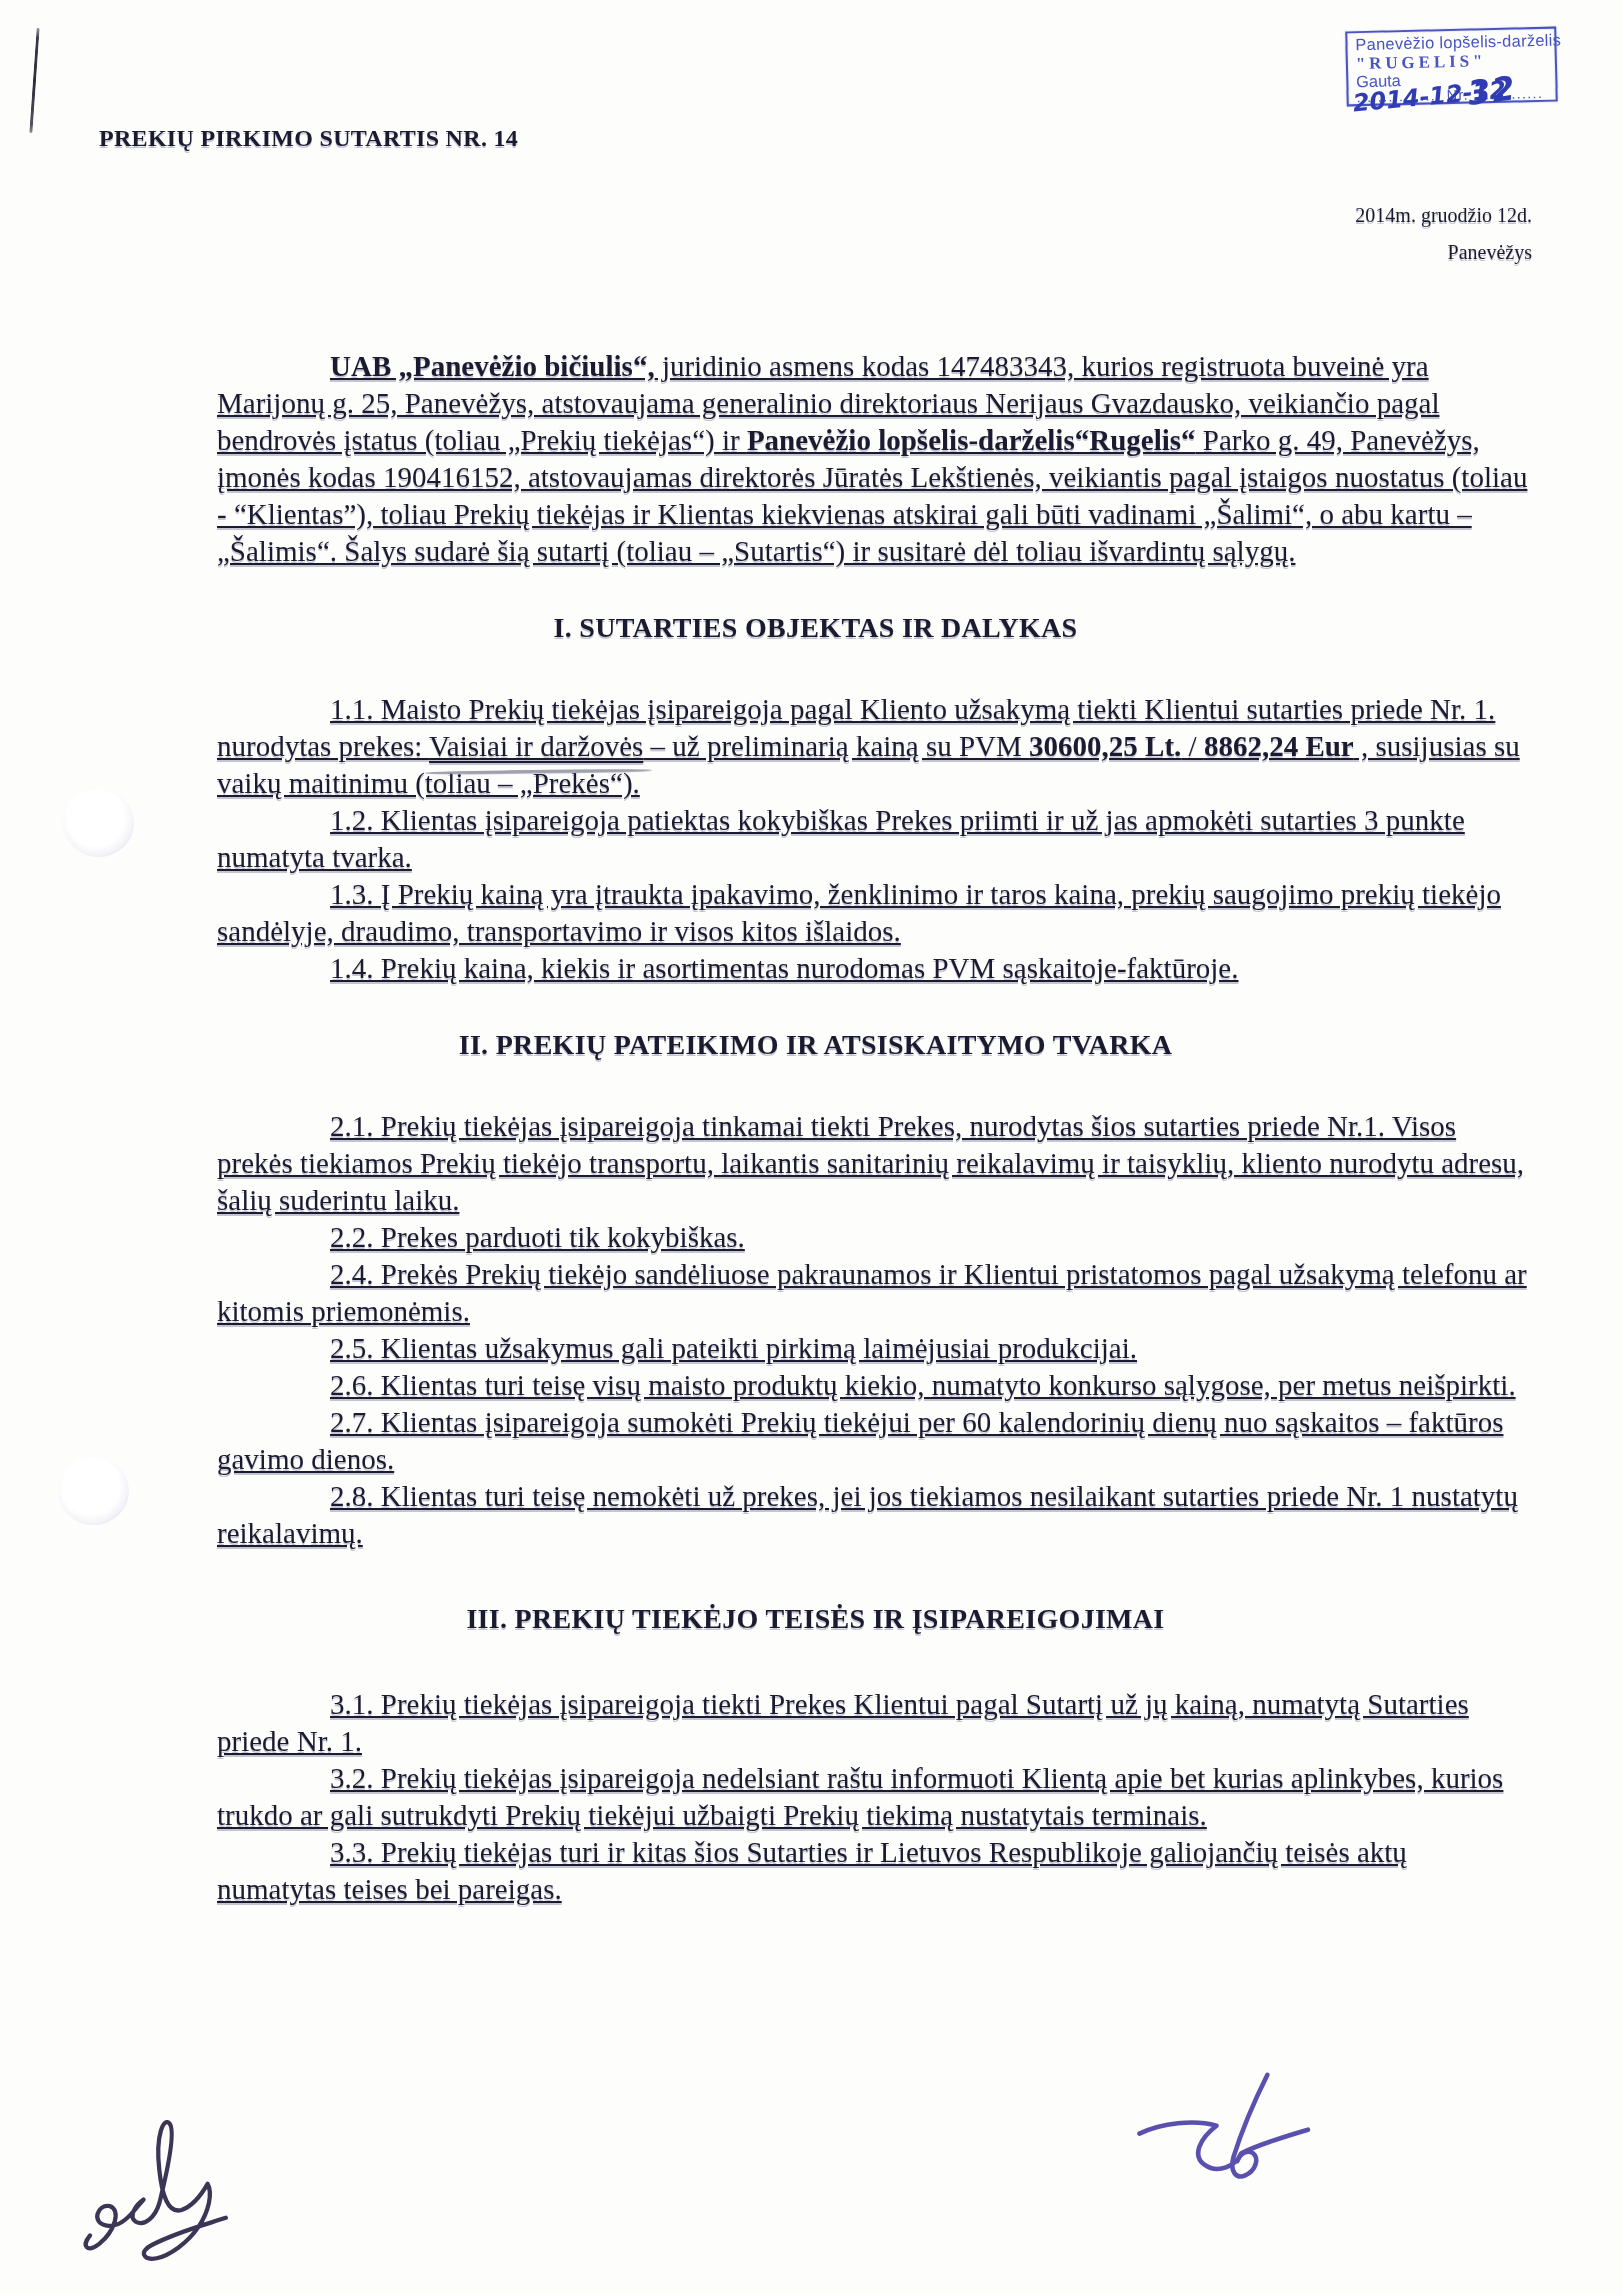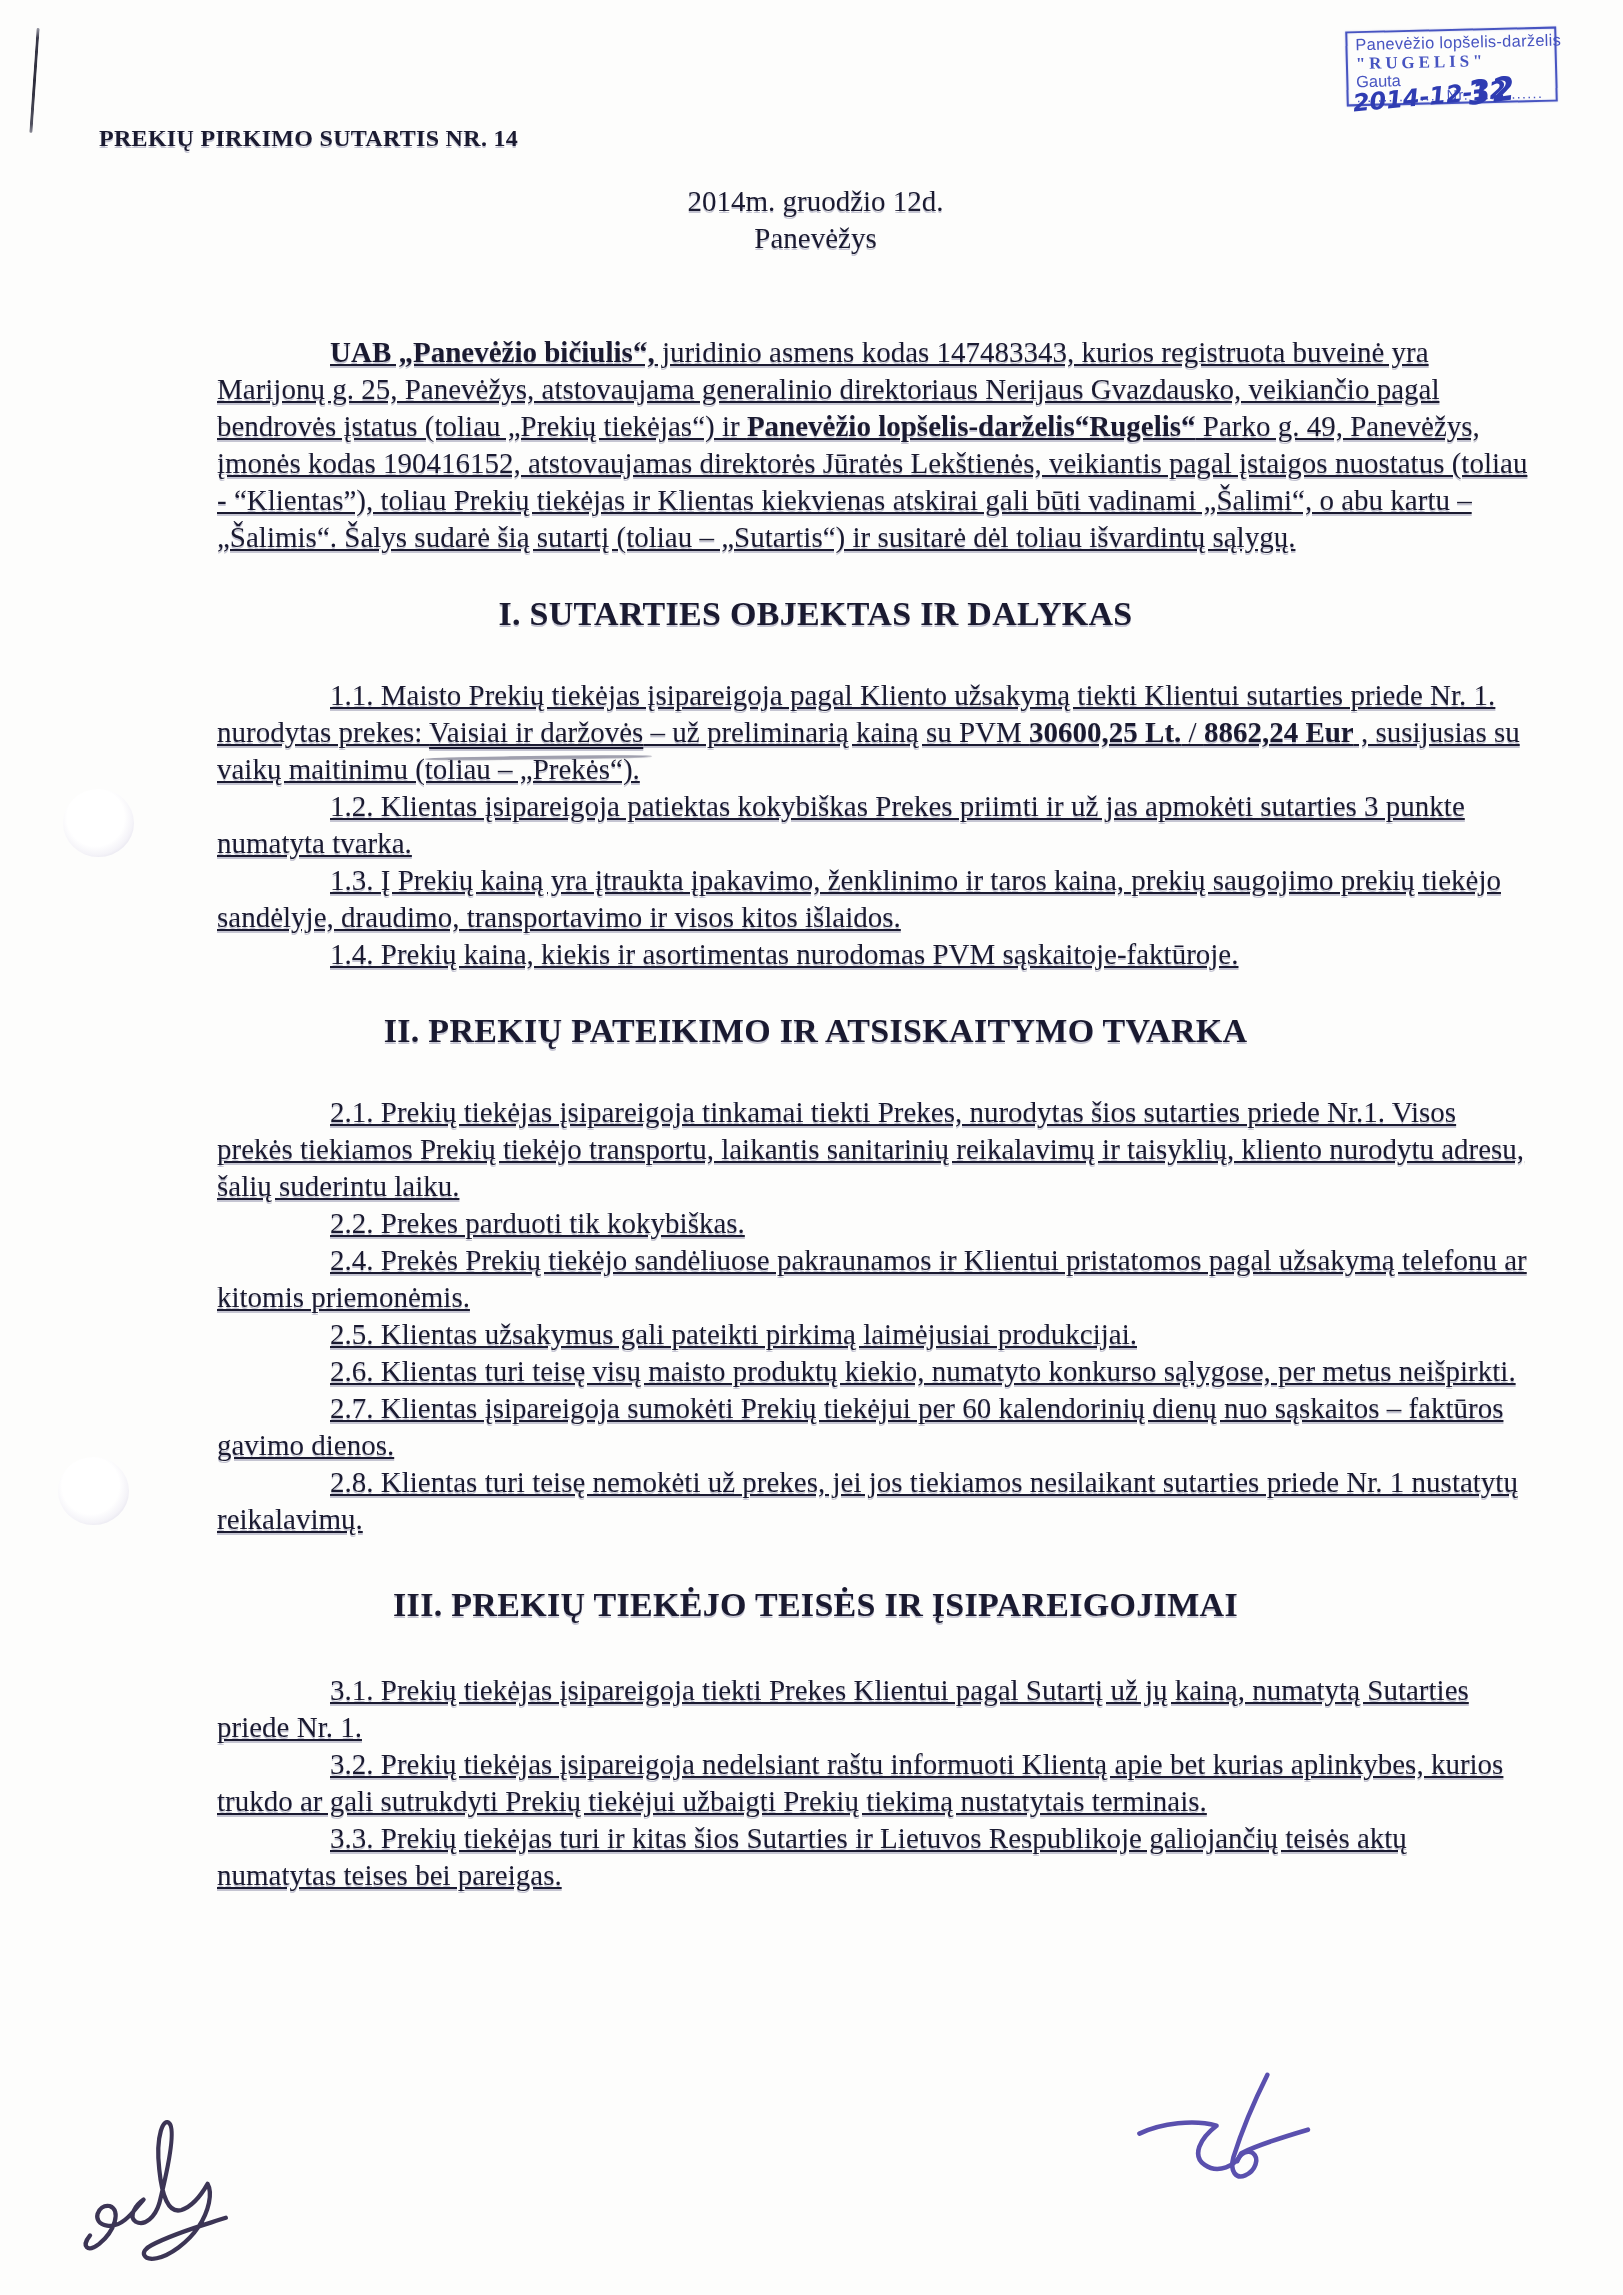--- a/index.html
+++ b/index.html
@@ -16,25 +16,25 @@
     font-size:29px;
     line-height:37px;
     text-shadow:0 2px 0 rgba(49,49,100,0.28);
   }
   .centered{text-align:center;margin-left:-118px;}
   .title{
     margin:121px 0 0 -118px;
     font-size:24px;line-height:35px;
     font-weight:bold;letter-spacing:0.3px;
   }
-  .dateline{margin-top:27px;font-size:29px;line-height:37px;}
+  .dateline{margin-top:41px;font-size:20px;line-height:37px;text-align:right;}
   .clause{margin:0;text-indent:113px;text-decoration:underline;}
   .intro{margin-top:77px;}
   .sec-heading{
-    font-size:34px;line-height:33px;font-weight:bold;
+    font-size:28px;line-height:33px;font-weight:bold;
     margin:41px 0 47px -118px;text-align:center;letter-spacing:0.3px;
   }
   .sec-heading.h-iii{margin-top:50px;margin-bottom:51px;}
   strong{font-weight:bold;}
   .underlined-hand{
     position:relative;
     text-decoration:underline;
     text-decoration-thickness:2px;
     text-underline-offset:4.6px;
   }

